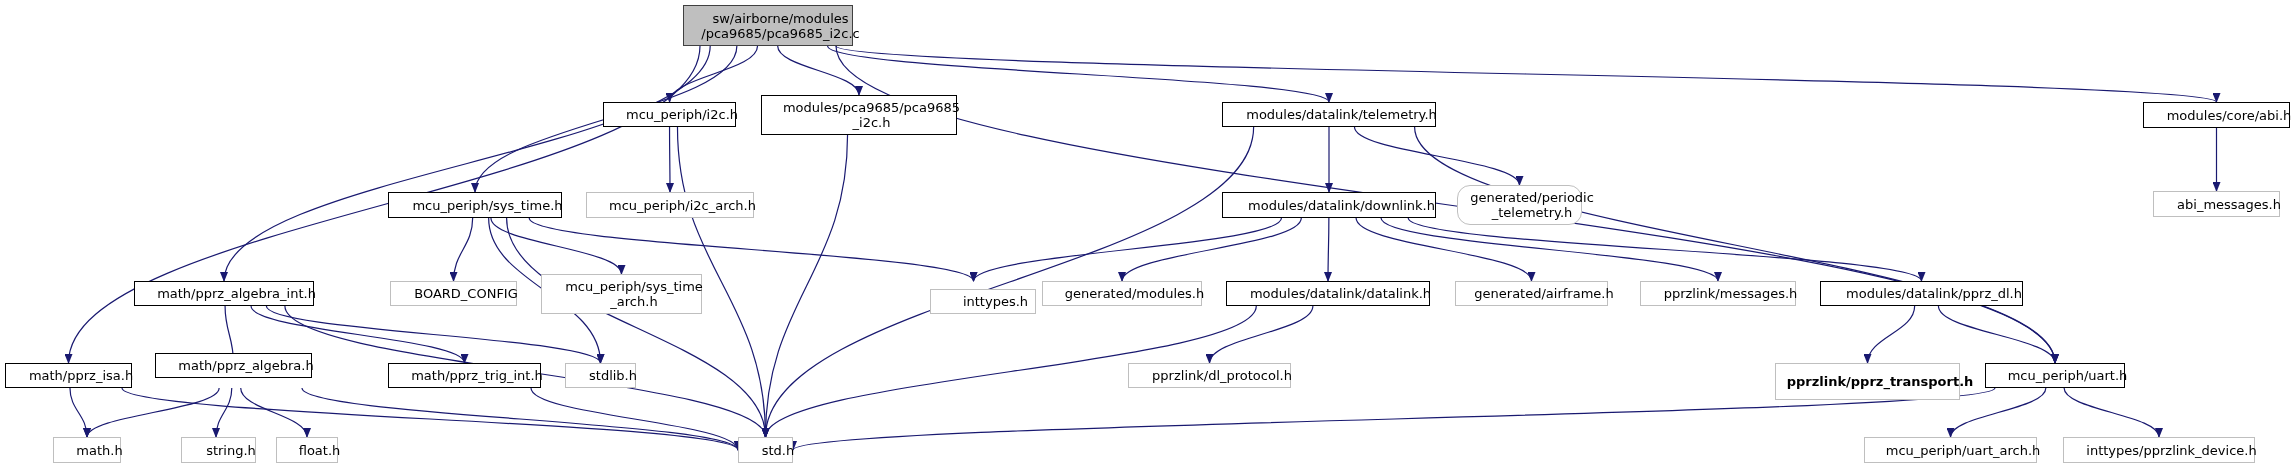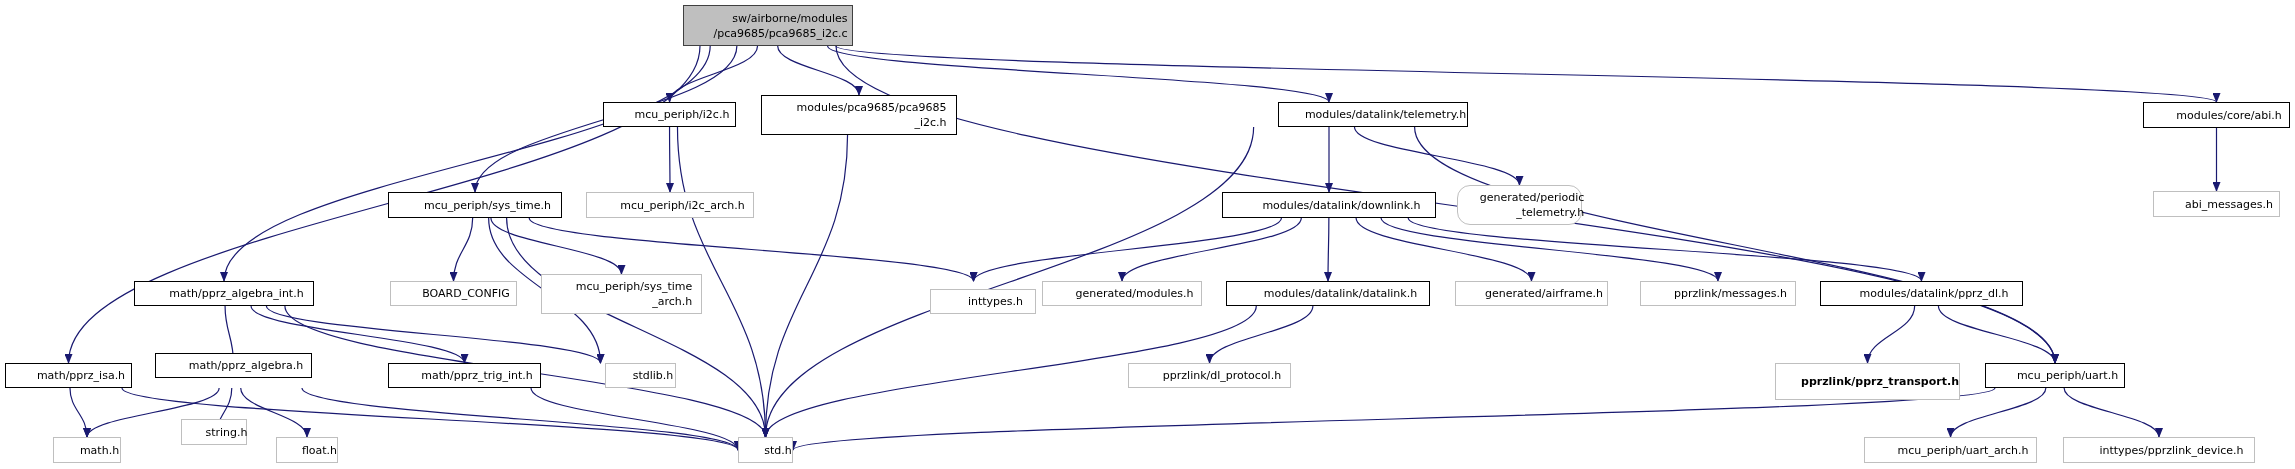--- a/index.html
+++ b/index.html
@@ -1,21 +1,21 @@
 <!DOCTYPE html>
 <html><head>
 <meta charset="utf-8">
 <style>
   html, body { margin: 0; padding: 0; background: #ffffff; }
   body { width: 2295px; height: 469px; position: relative; overflow: hidden;
          font-family: "DejaVu Sans", sans-serif; }
   #graph { position: absolute; left: 0; top: 0; }
   .node { position: absolute; box-sizing: border-box; background: #ffffff;
-          display: flex; align-items: center; justify-content: center; text-align: right;
-          font-size: 11px; line-height: 15px; color: #000000; white-space: pre; padding-left: 25px; }
+          display: flex; align-items: center; justify-content: center; text-align: center;
+          font-size: 13px; line-height: 15px; color: #000000; white-space: pre; padding-left: 25px; }
   .node.solid { border: 1.4px solid #000000; }
   .node.missing { border: 1.2px solid #bfbfbf; }
   .node.root { border: 1.4px solid #404040; background: #bfbfbf; }
 </style>
 </head>
 <body>
 
 <svg id="graph" width="2295" height="469" xmlns="http://www.w3.org/2000/svg">
   <defs>
     <marker id="arrow" markerWidth="10" markerHeight="8" refX="9" refY="4" orient="auto" markerUnits="userSpaceOnUse">
@@ -70,44 +70,44 @@
       <path d="M2064.1,388 C2064.1,410.05 2159,414.95 2159,437" fill="none" stroke="#191970" stroke-width="1.2" marker-end="url(#arrow)"></path>
     </g>
 </svg>
 
 <div id="nodes">
     <div class="node root" style="left: 683px; top: 5px; width: 170px; height: 41px;">sw/airborne/modules
 /pca9685/pca9685_i2c.c</div>
     <div class="node solid" style="left: 603px; top: 102px; width: 133px; height: 25px;">mcu_periph/i2c.h</div>
     <div class="node solid" style="left: 761px; top: 95px; width: 196px; height: 40px;">modules/pca9685/pca9685
 _i2c.h</div>
-    <div class="node solid" style="left: 1278px; top: 102px; width: 190px; height: 25px;">modules/datalink/telemetry.h</div>
+    <div class="node solid" style="left: 1222px; top: 102px; width: 214px; height: 25px;">modules/datalink/telemetry.h</div>
     <div class="node solid" style="left: 2143px; top: 102px; width: 147px; height: 26px;">modules/core/abi.h</div>
     <div class="node solid" style="left: 388px; top: 192px; width: 174px; height: 26px;">mcu_periph/sys_time.h</div>
     <div class="node missing" style="left: 586px; top: 192px; width: 168px; height: 26px;">mcu_periph/i2c_arch.h</div>
     <div class="node solid" style="left: 1222px; top: 192px; width: 214px; height: 26px;">modules/datalink/downlink.h</div>
     <div class="node missing" style="left: 1457px; top: 185px; width: 125px; height: 40px; border-radius: 13px;">generated/periodic
 _telemetry.h</div>
     <div class="node missing" style="left: 2153px; top: 191px; width: 127px; height: 26px;">abi_messages.h</div>
     <div class="node solid" style="left: 134px; top: 281px; width: 180px; height: 25px;">math/pprz_algebra_int.h</div>
     <div class="node missing" style="left: 390px; top: 281px; width: 127px; height: 25px;">BOARD_CONFIG</div>
     <div class="node missing" style="left: 541px; top: 274px; width: 161px; height: 40px;">mcu_periph/sys_time
 _arch.h</div>
     <div class="node missing" style="left: 930px; top: 289px; width: 106px; height: 25px;">inttypes.h</div>
     <div class="node missing" style="left: 1042px; top: 281px; width: 160px; height: 25px;">generated/modules.h</div>
     <div class="node solid" style="left: 1226px; top: 281px; width: 204px; height: 25px;">modules/datalink/datalink.h</div>
     <div class="node missing" style="left: 1455px; top: 281px; width: 153px; height: 25px;">generated/airframe.h</div>
     <div class="node missing" style="left: 1640px; top: 281px; width: 156px; height: 25px;">pprzlink/messages.h</div>
     <div class="node solid" style="left: 1820px; top: 281px; width: 203px; height: 25px;">modules/datalink/pprz_dl.h</div>
     <div class="node solid" style="left: 5px; top: 363px; width: 127px; height: 25px;">math/pprz_isa.h</div>
     <div class="node solid" style="left: 155px; top: 353px; width: 157px; height: 25px;">math/pprz_algebra.h</div>
     <div class="node solid" style="left: 388px; top: 363px; width: 153px; height: 25px;">math/pprz_trig_int.h</div>
-    <div class="node missing" style="left: 565px; top: 363px; width: 71px; height: 25px; margin-left: 40px;">stdlib.h</div>
+    <div class="node missing" style="left: 565px; top: 363px; width: 71px; height: 25px;">stdlib.h</div>
     <div class="node missing" style="left: 1128px; top: 363px; width: 163px; height: 25px;">pprzlink/dl_protocol.h</div>
     <div class="node missing" style="left: 1775px; top: 363px; width: 185px; height: 37px; font-weight: bold;">pprzlink/pprz_transport.h</div>
     <div class="node solid" style="left: 1985px; top: 363px; width: 140px; height: 25px;">mcu_periph/uart.h</div>
     <div class="node missing" style="left: 53px; top: 437px; width: 68px; height: 26px;">math.h</div>
-    <div class="node missing" style="left: 181px; top: 419px; width: 66px; height: 26px;">string.h</div>
+    <div class="node missing" style="left: 181px; top: 437px; width: 75px; height: 26px;">string.h</div>
     <div class="node missing" style="left: 276px; top: 437px; width: 62px; height: 26px;">float.h</div>
     <div class="node missing" style="left: 738px; top: 437px; width: 55px; height: 26px;">std.h</div>
     <div class="node missing" style="left: 1864px; top: 437px; width: 173px; height: 26px;">mcu_periph/uart_arch.h</div>
     <div class="node missing" style="left: 2063px; top: 437px; width: 192px; height: 26px;">inttypes/pprzlink_device.h</div>
   </div>
 
 </body></html>

